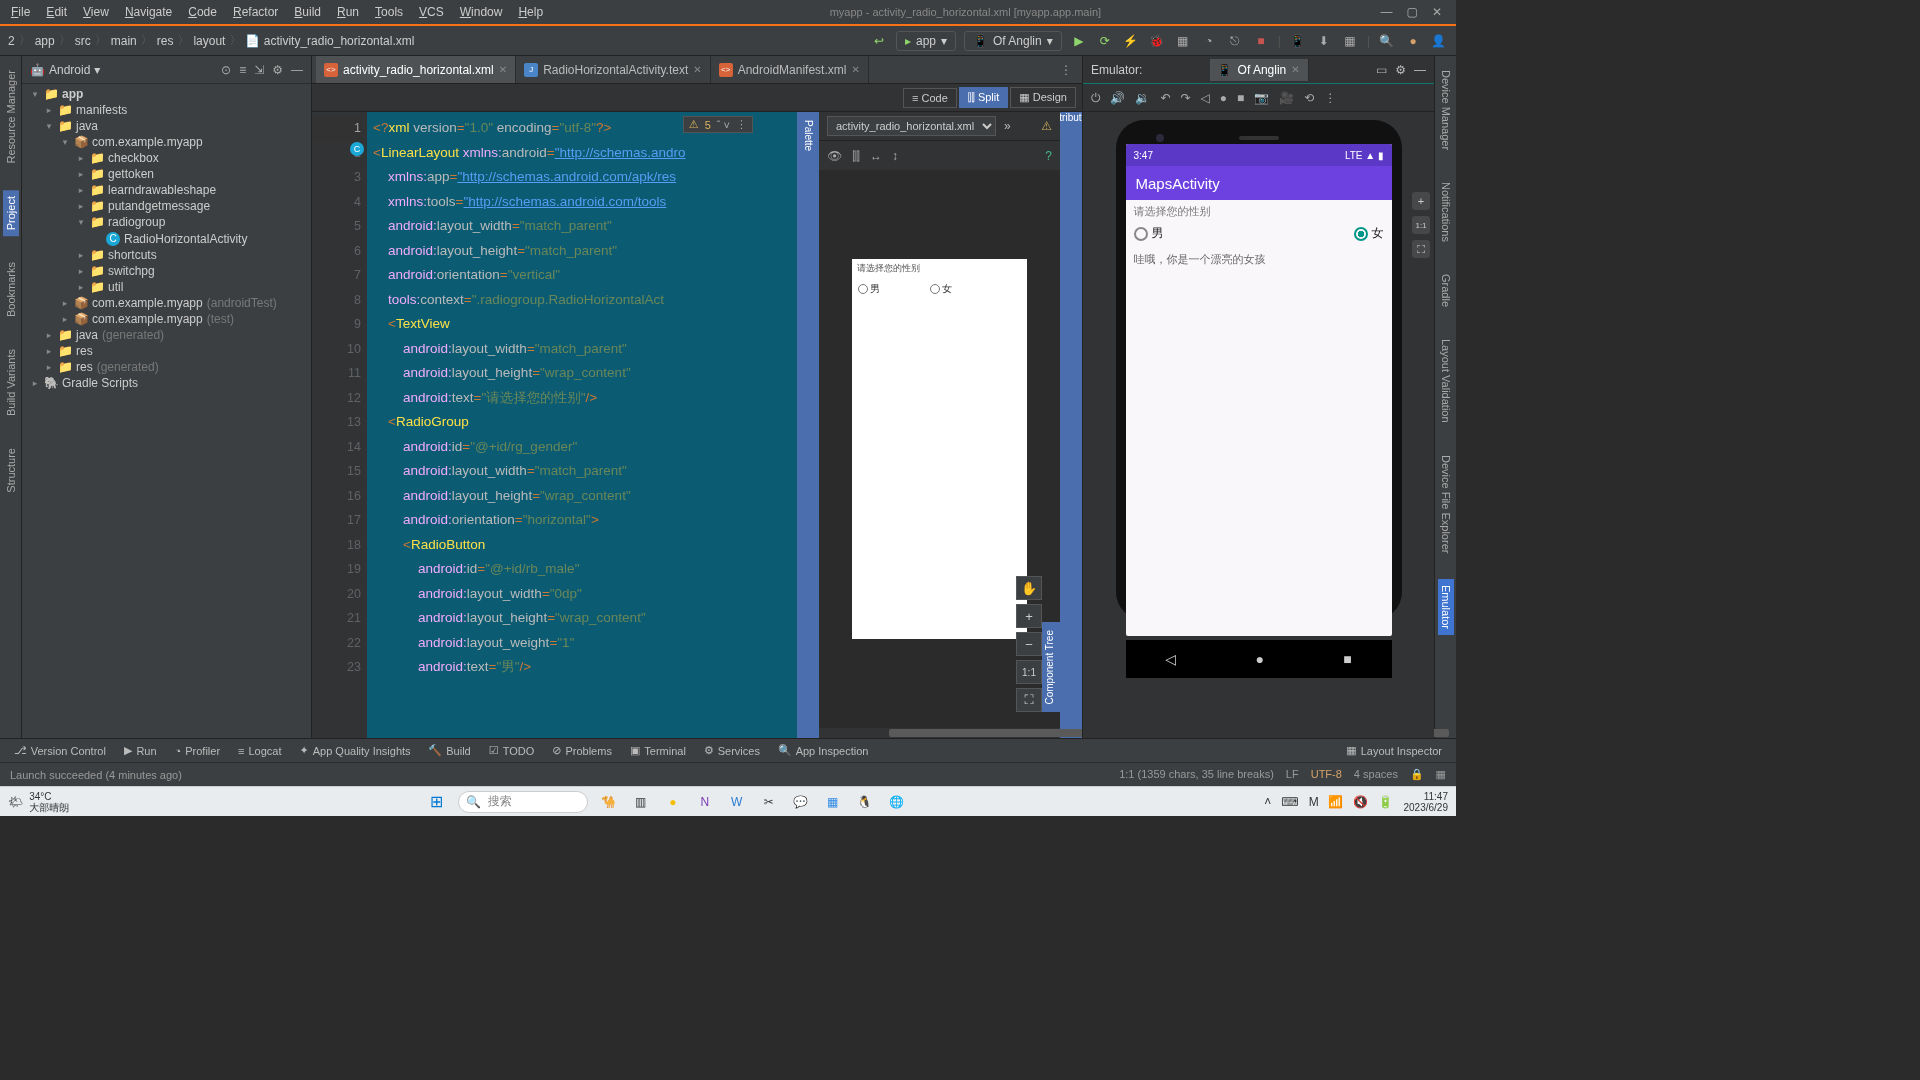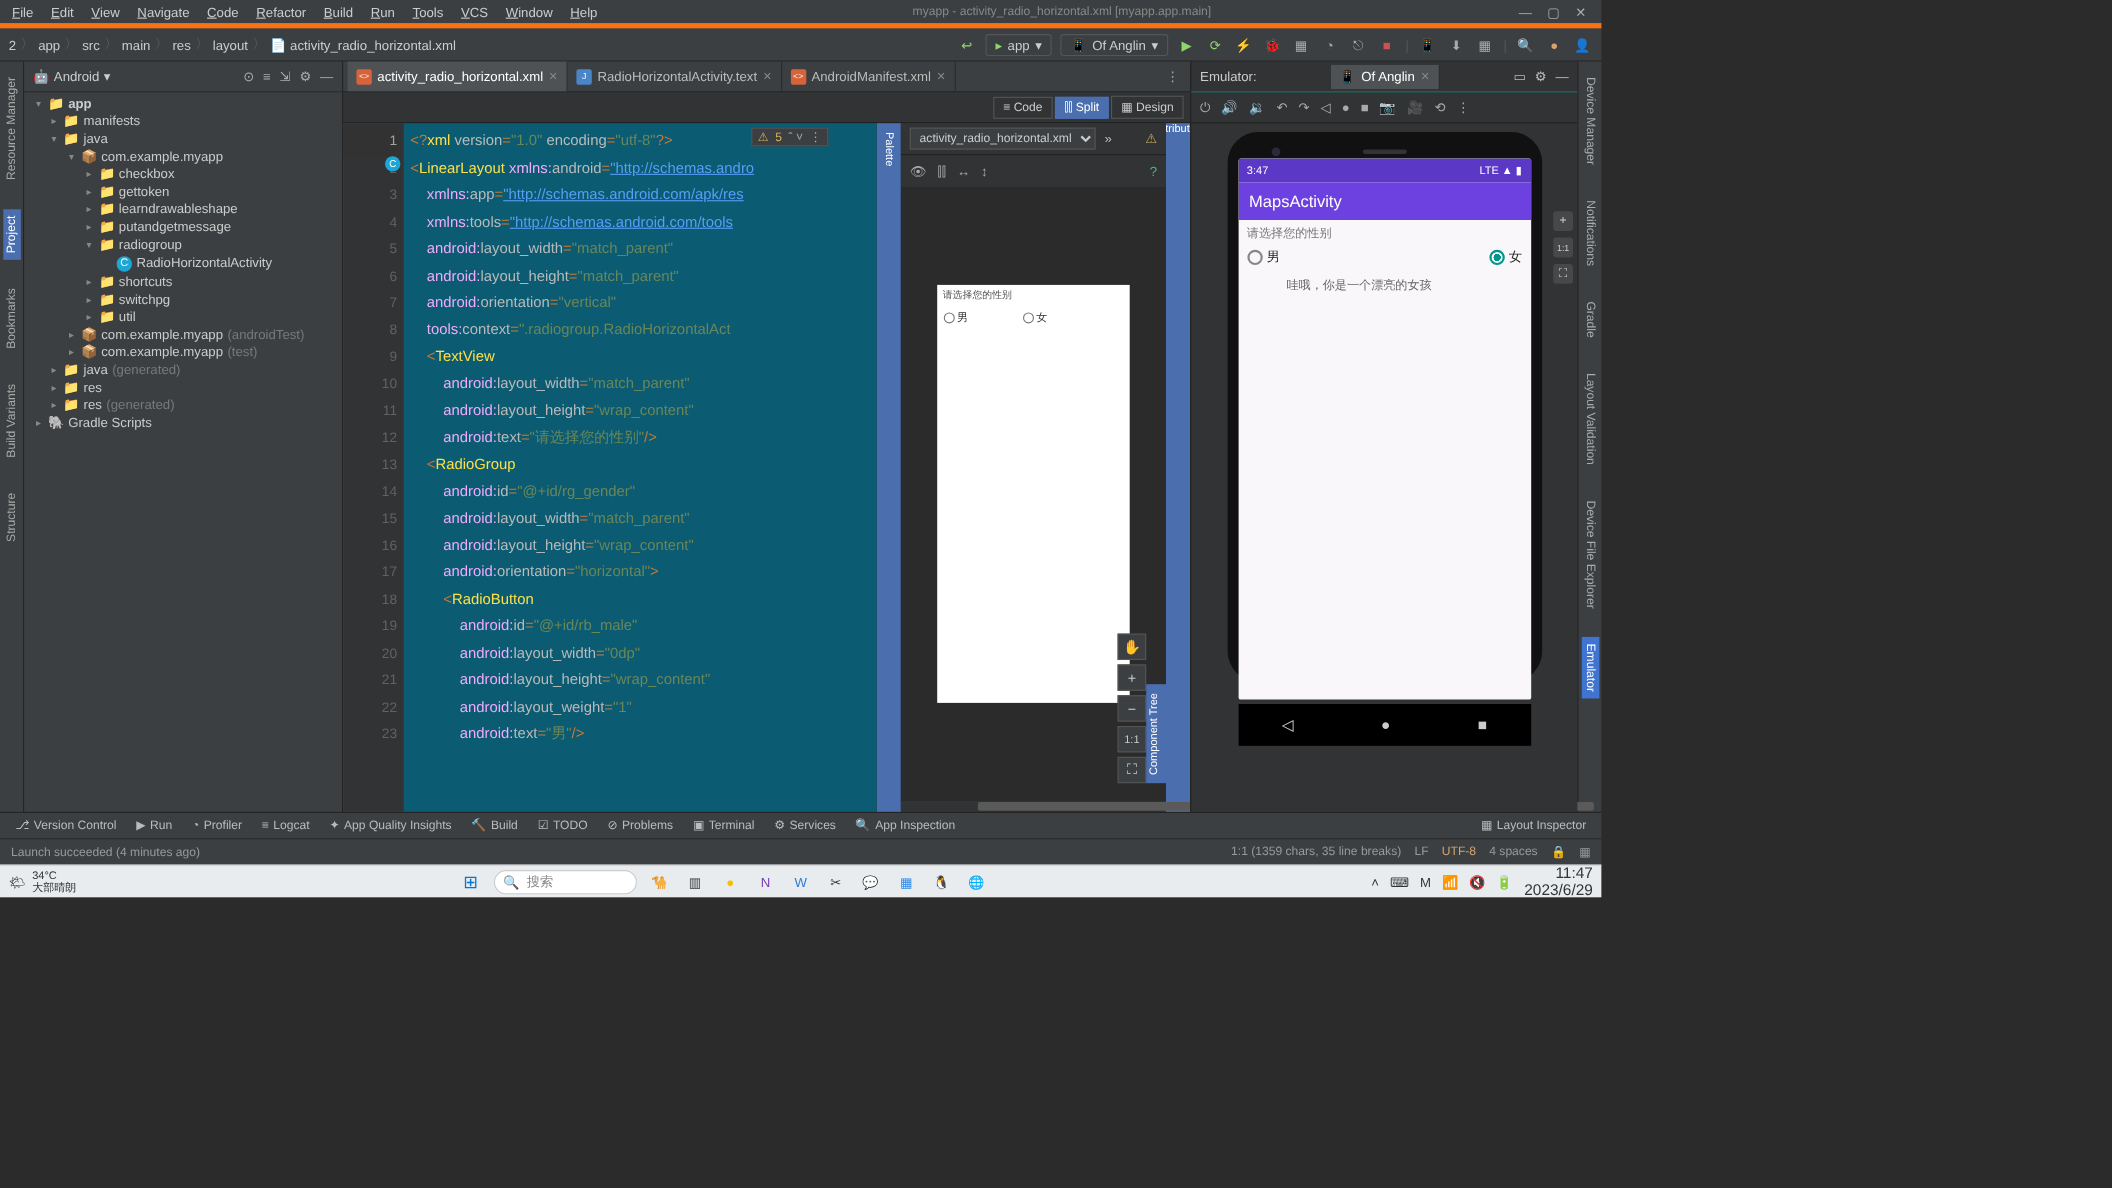--- a/index.html
+++ b/index.html
@@ -1,17 +1,17 @@
 <!DOCTYPE html>
 <html><head>
 <meta charset="utf-8">
 <style>
 * { margin:0; padding:0; box-sizing:border-box; font-family:"Segoe UI",Arial,sans-serif; }
 body { background:#2b2b2b; color:#bbb; font-size:12px; overflow:hidden; width:1456px; height:816px; }
-.titlebar { height:26px; background:#3c3f41; display:flex; align-items:center; padding:0 4px; color:#999; border-bottom:5px solid #f97316; }
+.titlebar { height:26px; background:#3c3f41; display:flex; align-items:center; padding:0 4px; color:#999; border-bottom:2px solid #f97316; }
 .titlebar .menu { display:flex; gap:2px; }
 .titlebar .menu span { padding:2px 7px; cursor:pointer; color:#ccc; }
 .titlebar .menu u { text-decoration:underline; }
 .titlebar .wtitle { flex:1; text-align:center; color:#888; font-size:11px; }
 .titlebar .winbtns { display:flex; gap:14px; padding-right:10px; color:#aaa; }
 .breadcrumbs { height:30px; background:#3c3f41; display:flex; align-items:center; padding:0 8px; border-bottom:1px solid #222; justify-content:space-between; }
 .bc-left { display:flex; align-items:center; gap:4px; color:#ccc; }
 .bc-left .sep { color:#666; }
 .bc-right { display:flex; align-items:center; gap:8px; }
 .run-chip { border:1px solid #555; background:#3c3f41; padding:2px 8px; border-radius:3px; display:flex; align-items:center; gap:5px; color:#ccc; }
@@ -81,36 +81,36 @@
 .device .speaker { width:40px;height:4px;background:#333;border-radius:2px;margin:0 auto 4px; }
 .device .cam { position:absolute; left:40px; top:14px; width:8px;height:8px;background:#2a2a3a;border-radius:50%; }
 .screen { width:100%; height:492px; background:#faf7fa; border-radius:2px; overflow:hidden; font-family:Roboto,sans-serif; }
 .statusbar { height:22px; background:#5b39c6; color:#fff; display:flex; align-items:center; justify-content:space-between; padding:0 8px; font-size:10px; }
 .appbar { height:34px; background:#6d40e0; color:#fff; display:flex; align-items:center; padding:0 10px; font-size:15px; font-weight:500; }
 .screen .label { font-size:11px; color:#777; padding:4px 8px; }
 .screen .radios { display:flex; padding:2px 8px 6px; justify-content:space-between; }
 .screen .radios .r { display:flex; align-items:center; gap:4px; font-size:12px; color:#222; }
 .screen .radios .circ { width:14px;height:14px;border:2px solid #888;border-radius:50%; }
 .screen .radios .circ.checked { border-color:#009688; background:radial-gradient(circle,#009688 45%,transparent 48%); }
-.screen .msg { font-size:11px; color:#666; padding:4px 8px;margin-left:36px; }
+.screen .msg { font-size:11px; color:#666; padding:4px 8px; }
 .navbar { height:38px; background:#000; display:flex; align-items:center; justify-content:space-around; margin-top:4px; }
 .navbar .nbtn { color:#ccc; font-size:14px; }
 .emu-side { position:absolute; right:4px; top:80px; display:flex; flex-direction:column; gap:6px; }
 .emu-side .sb { width:18px;height:18px;background:#46484a;border-radius:3px;color:#ccc;font-size:11px;display:flex;align-items:center;justify-content:center; }
 .bottom-tabs { height:24px; background:#3c3f41; display:flex; align-items:center; padding:0 6px; gap:2px; border-top:1px solid #222; justify-content:space-between; }
 .bottom-tabs .tbs { display:flex; gap:2px; }
 .bottom-tabs .bt { padding:2px 8px; color:#bbb; cursor:pointer; display:flex; align-items:center; gap:4px; font-size:11px; }
 .statusline { height:24px; background:#3c3f41; display:flex; align-items:center; padding:0 10px; border-top:1px solid #2b2b2b; justify-content:space-between; color:#999; font-size:11px; }
 .statusline .right { display:flex; gap:12px; }
 .statusline .enc { color:#d6a26a; }
 .taskbar { height:30px; background:#e8ecef; display:flex; align-items:center; padding:0 8px; gap:10px; color:#333; font-size:12px; border-top:1px solid #ccc; }
 .taskbar .search { flex:0 0 130px; height:22px; background:#fff; border:1px solid #ccc; border-radius:12px; display:flex; align-items:center; padding:0 8px; gap:6px; color:#888; }
 .taskbar .spacer { flex:1; }
 .taskbar .tray { display:flex; gap:10px; align-items:center; }
-.taskbar .clock { text-align:right; font-size:14px; line-height:1.1; }
+.taskbar .clock { text-align:right; font-size:10px; line-height:1.1; }
 .taskbar .ticon { width:22px;height:22px;display:inline-flex;align-items:center;justify-content:center; }
 .hscroll { height:10px; background:#313335; position:relative; }
 .hscroll .thumb { position:absolute; left:70px; width:560px; height:8px; top:1px; background:#5a5a5a; border-radius:2px; }
 </style>
 </head>
 <body>
 
 <div class="titlebar">
   <div class="menu" id="menu-host">
       <span><u>F</u>ile</span>

